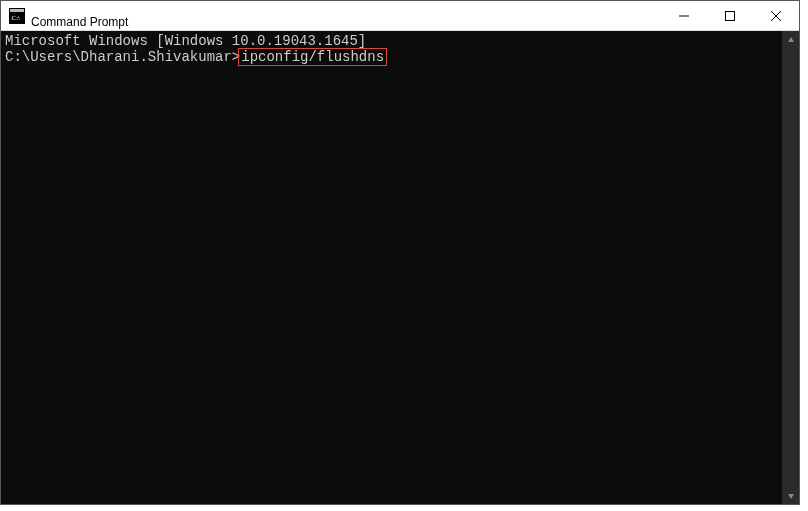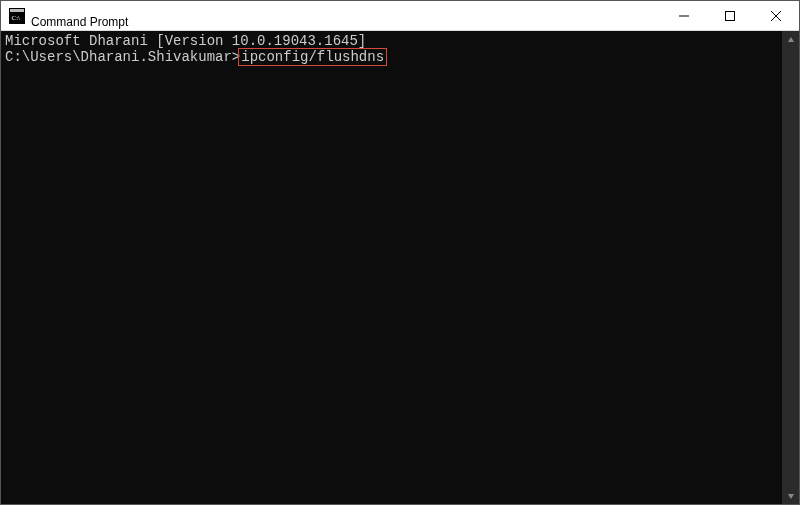--- a/index.html
+++ b/index.html
@@ -127,21 +127,21 @@
       </div>
       <div class="titlebar-btn close">
         <svg viewBox="0 0 10 10">
           <line x1="0" y1="0" x2="10" y2="10" stroke="#000" stroke-width="1"></line>
           <line x1="10" y1="0" x2="0" y2="10" stroke="#000" stroke-width="1"></line>
         </svg>
       </div>
     </div>
   </div>
   <div class="client">
-    <div class="terminal"><span class="line">Microsoft Dharani [Version 10.0.19043.1645]</span><span class="line"></span><span class="line"><span>C:\Users\Dharani.Shivakumar&gt;</span><span class="hl"><span>ipconfig/flushdns</span></span></span></div>
+    <div class="terminal"><span class="line">Microsoft Windows [Windows 10.0.19043.1645]</span><span class="line"></span><span class="line"><span>C:\Users\Dharani.Shivakumar&gt;</span><span class="hl"><span>ipconfig/flushdns</span></span></span></div>
     <div class="scrollbar">
       <div class="scroll-arrow up">
         <svg viewBox="0 0 8 8">
             <polygon points="4,1 7,6 1,6" fill="#888"></polygon>
           </svg>
       </div>
       <div class="scroll-arrow down">
         <svg viewBox="0 0 8 8">
             <polygon points="1,2 7,2 4,7" fill="#888"></polygon>
           </svg>

